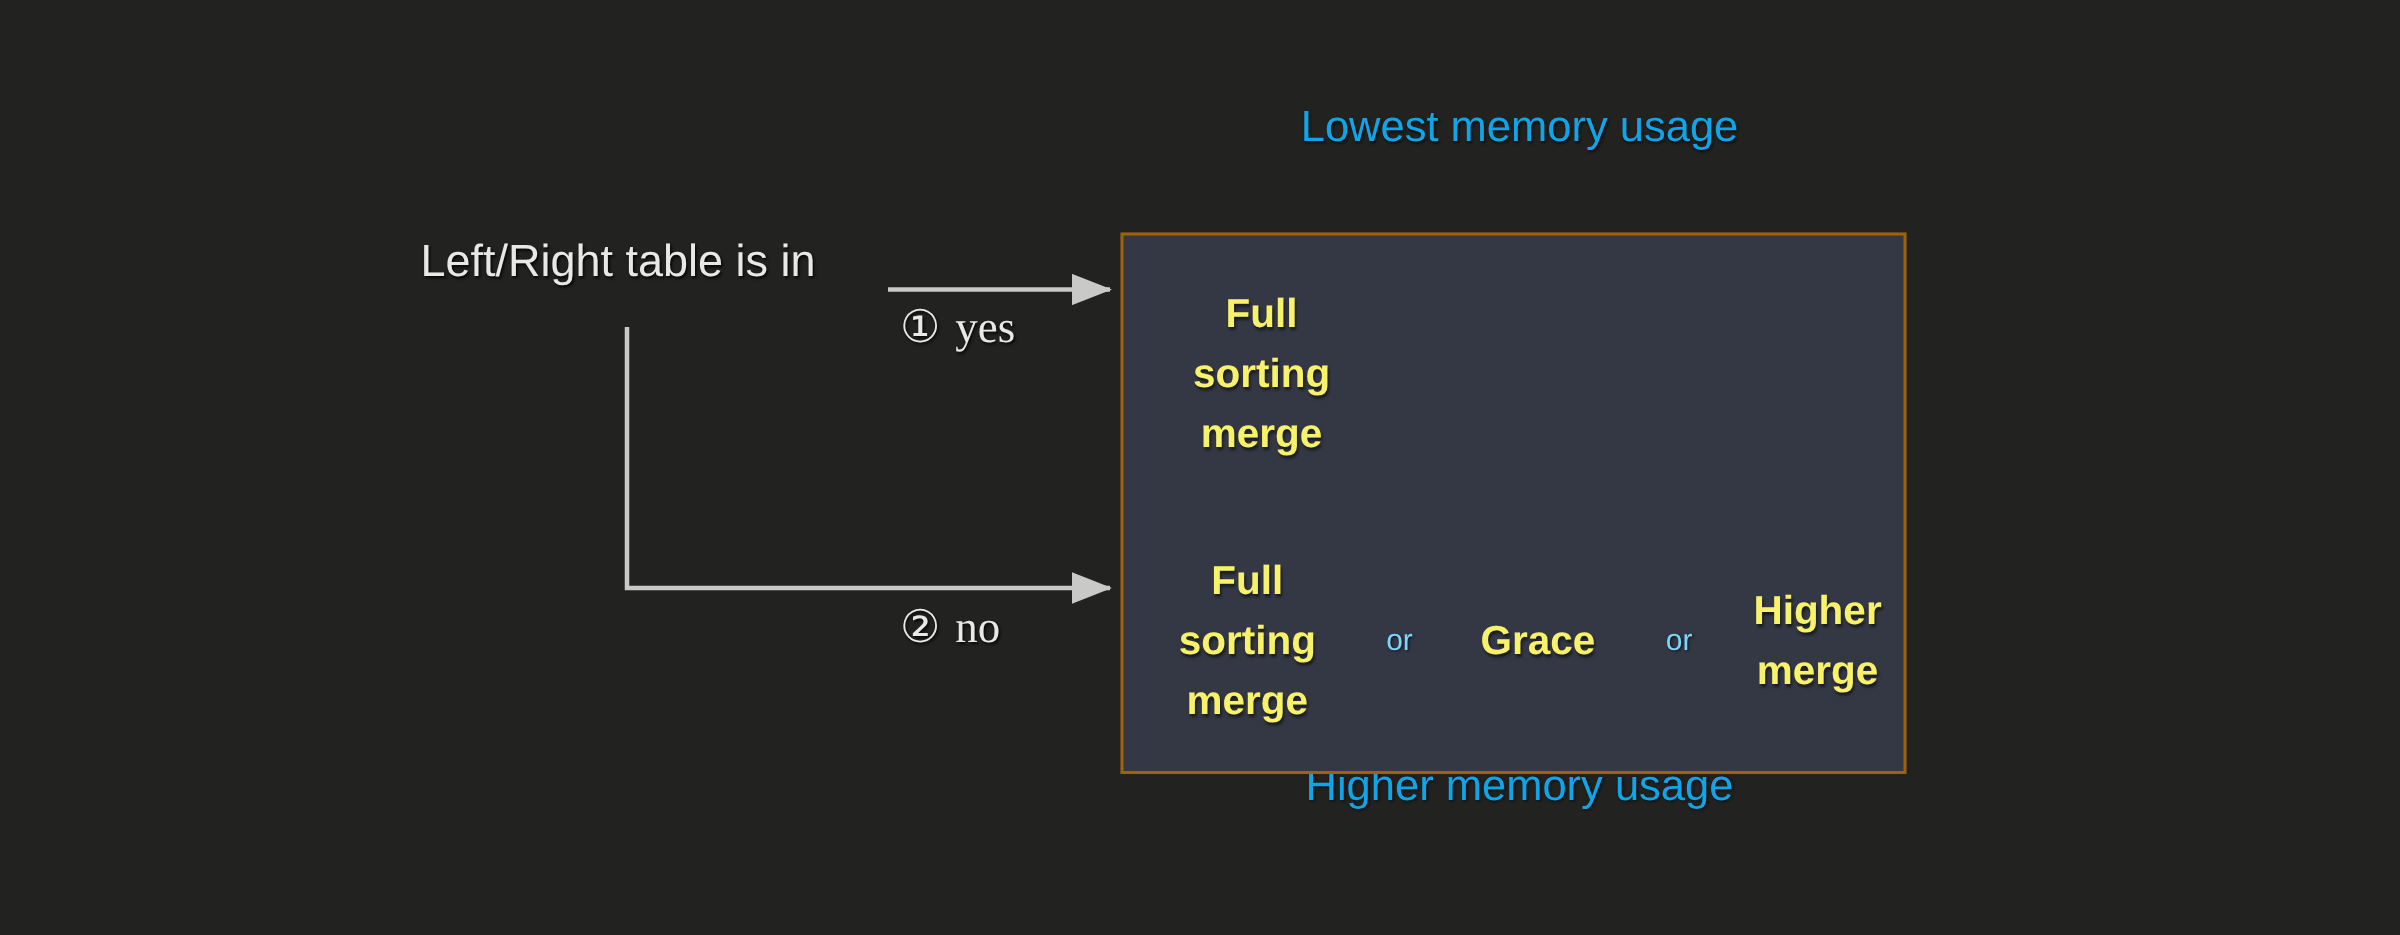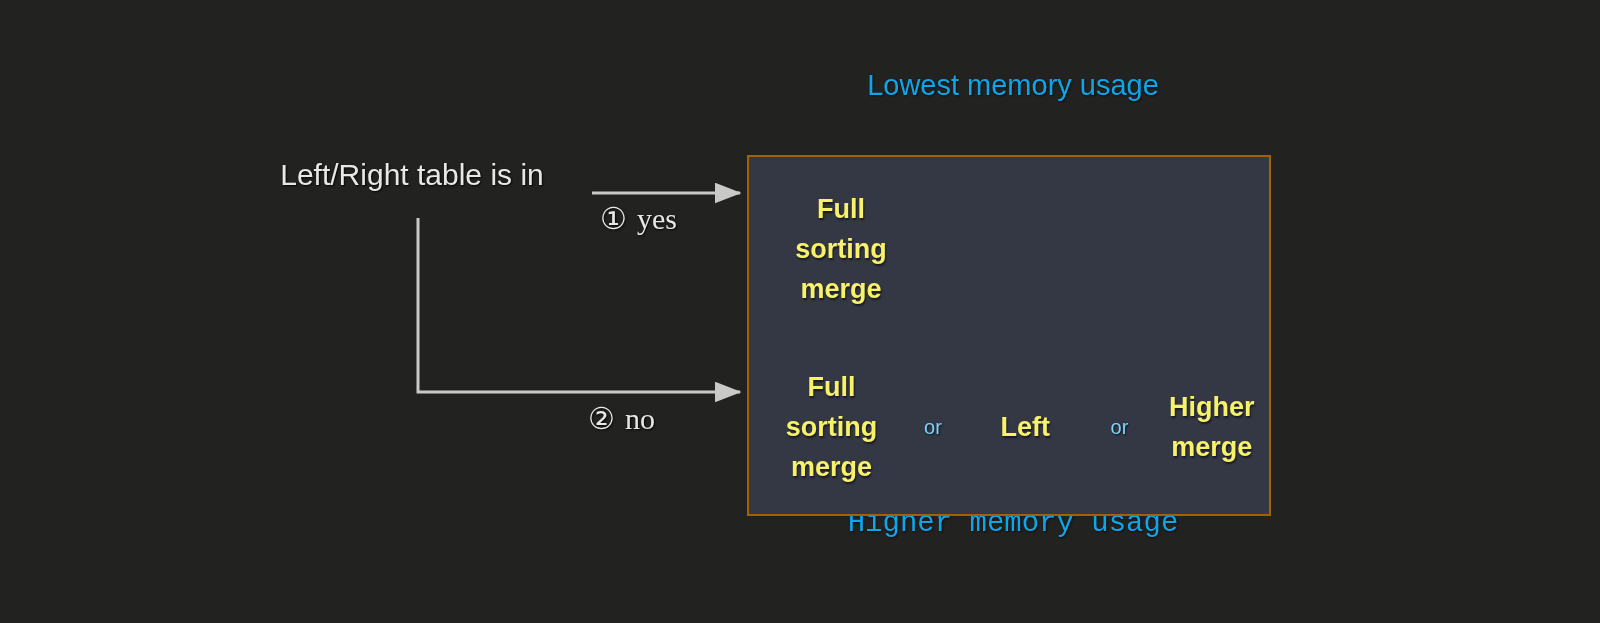--- a/index.html
+++ b/index.html
@@ -48,36 +48,36 @@
     position: absolute;
     color: #e8e9e6;
     font-size: 30px;
     line-height: 34px;
     text-shadow: 1px 1px 2px rgba(0,0,0,0.85);
     white-space: nowrap;
     font-family: Liberation Serif, serif;
   }
   .branch-label .marker { margin-right: 10px; }
   #branch-yes { left: 600px; top: 202px; }
-  #branch-no  { left: 588px; top: 402px; }
+  #branch-no  { left: 600px; top: 402px; }
 
   
   .caption {
     position: absolute;
     width: 532px;
     left: 747px;
     text-align: center;
     color: #0ea5e9;
     font-size: 29px;
     line-height: 34px;
     text-shadow: 1px 1px 2px rgba(0,0,0,0.7);
     white-space: nowrap;
   }
   #caption-top    { top: 68px; }
-  #caption-bottom { top: 507px; font-family: Liberation Mono, monospace; }
+  #caption-bottom { top: 507px; }
 
   
   #panel {
     position: absolute;
     left: 747px;
     top: 111px;
     width: 524px;
     height: 361px;
     box-sizing: border-box;
     background: #343845;
@@ -163,21 +163,21 @@
     </div>
 
     <div class="option-row" id="row-unsorted">
       <div class="option col-a">
         <span class="oline">Full</span>
         <span class="oline">sorting</span>
         <span class="oline">merge</span>
       </div>
       <div class="or-sep sep-1">or</div>
       <div class="option col-b">
-        <span class="oline">Left</span>
+        <span class="oline">Grace</span>
       </div>
       <div class="or-sep sep-2">or</div>
       <div class="option col-c">
         <span class="oline">Higher</span>
         <span class="oline">merge</span>
       </div>
     </div>
 
   </div>
 </div>

